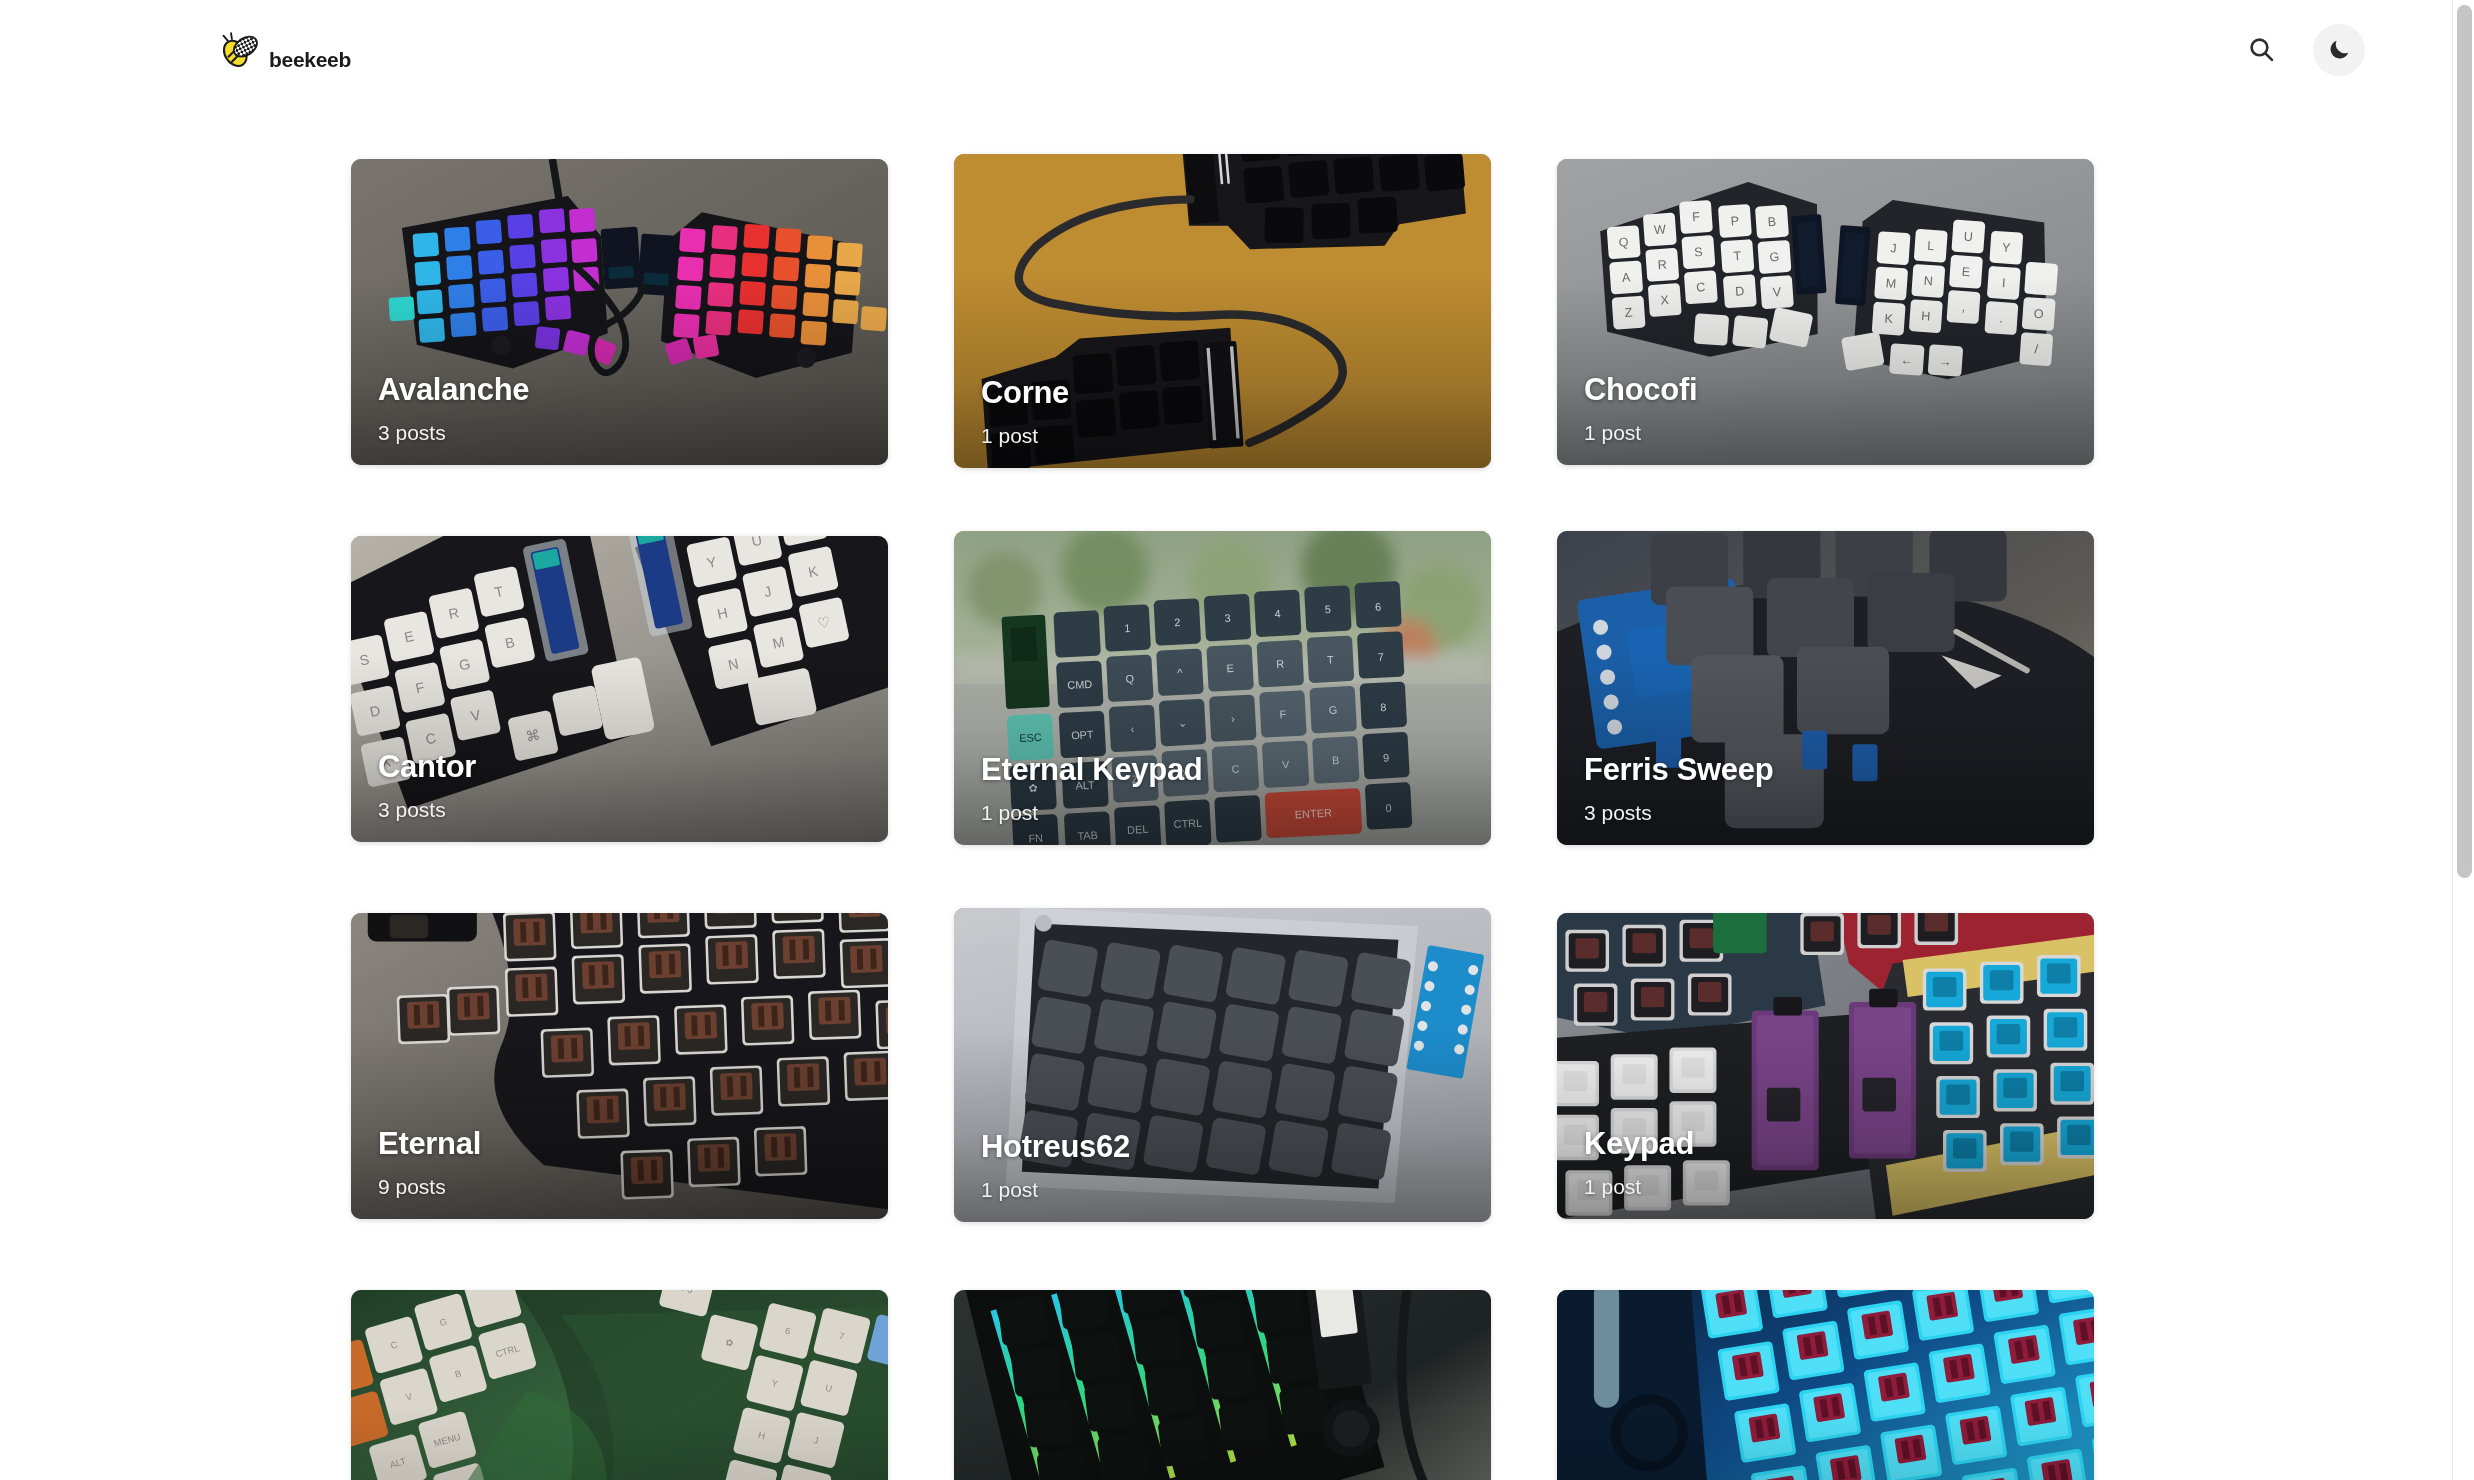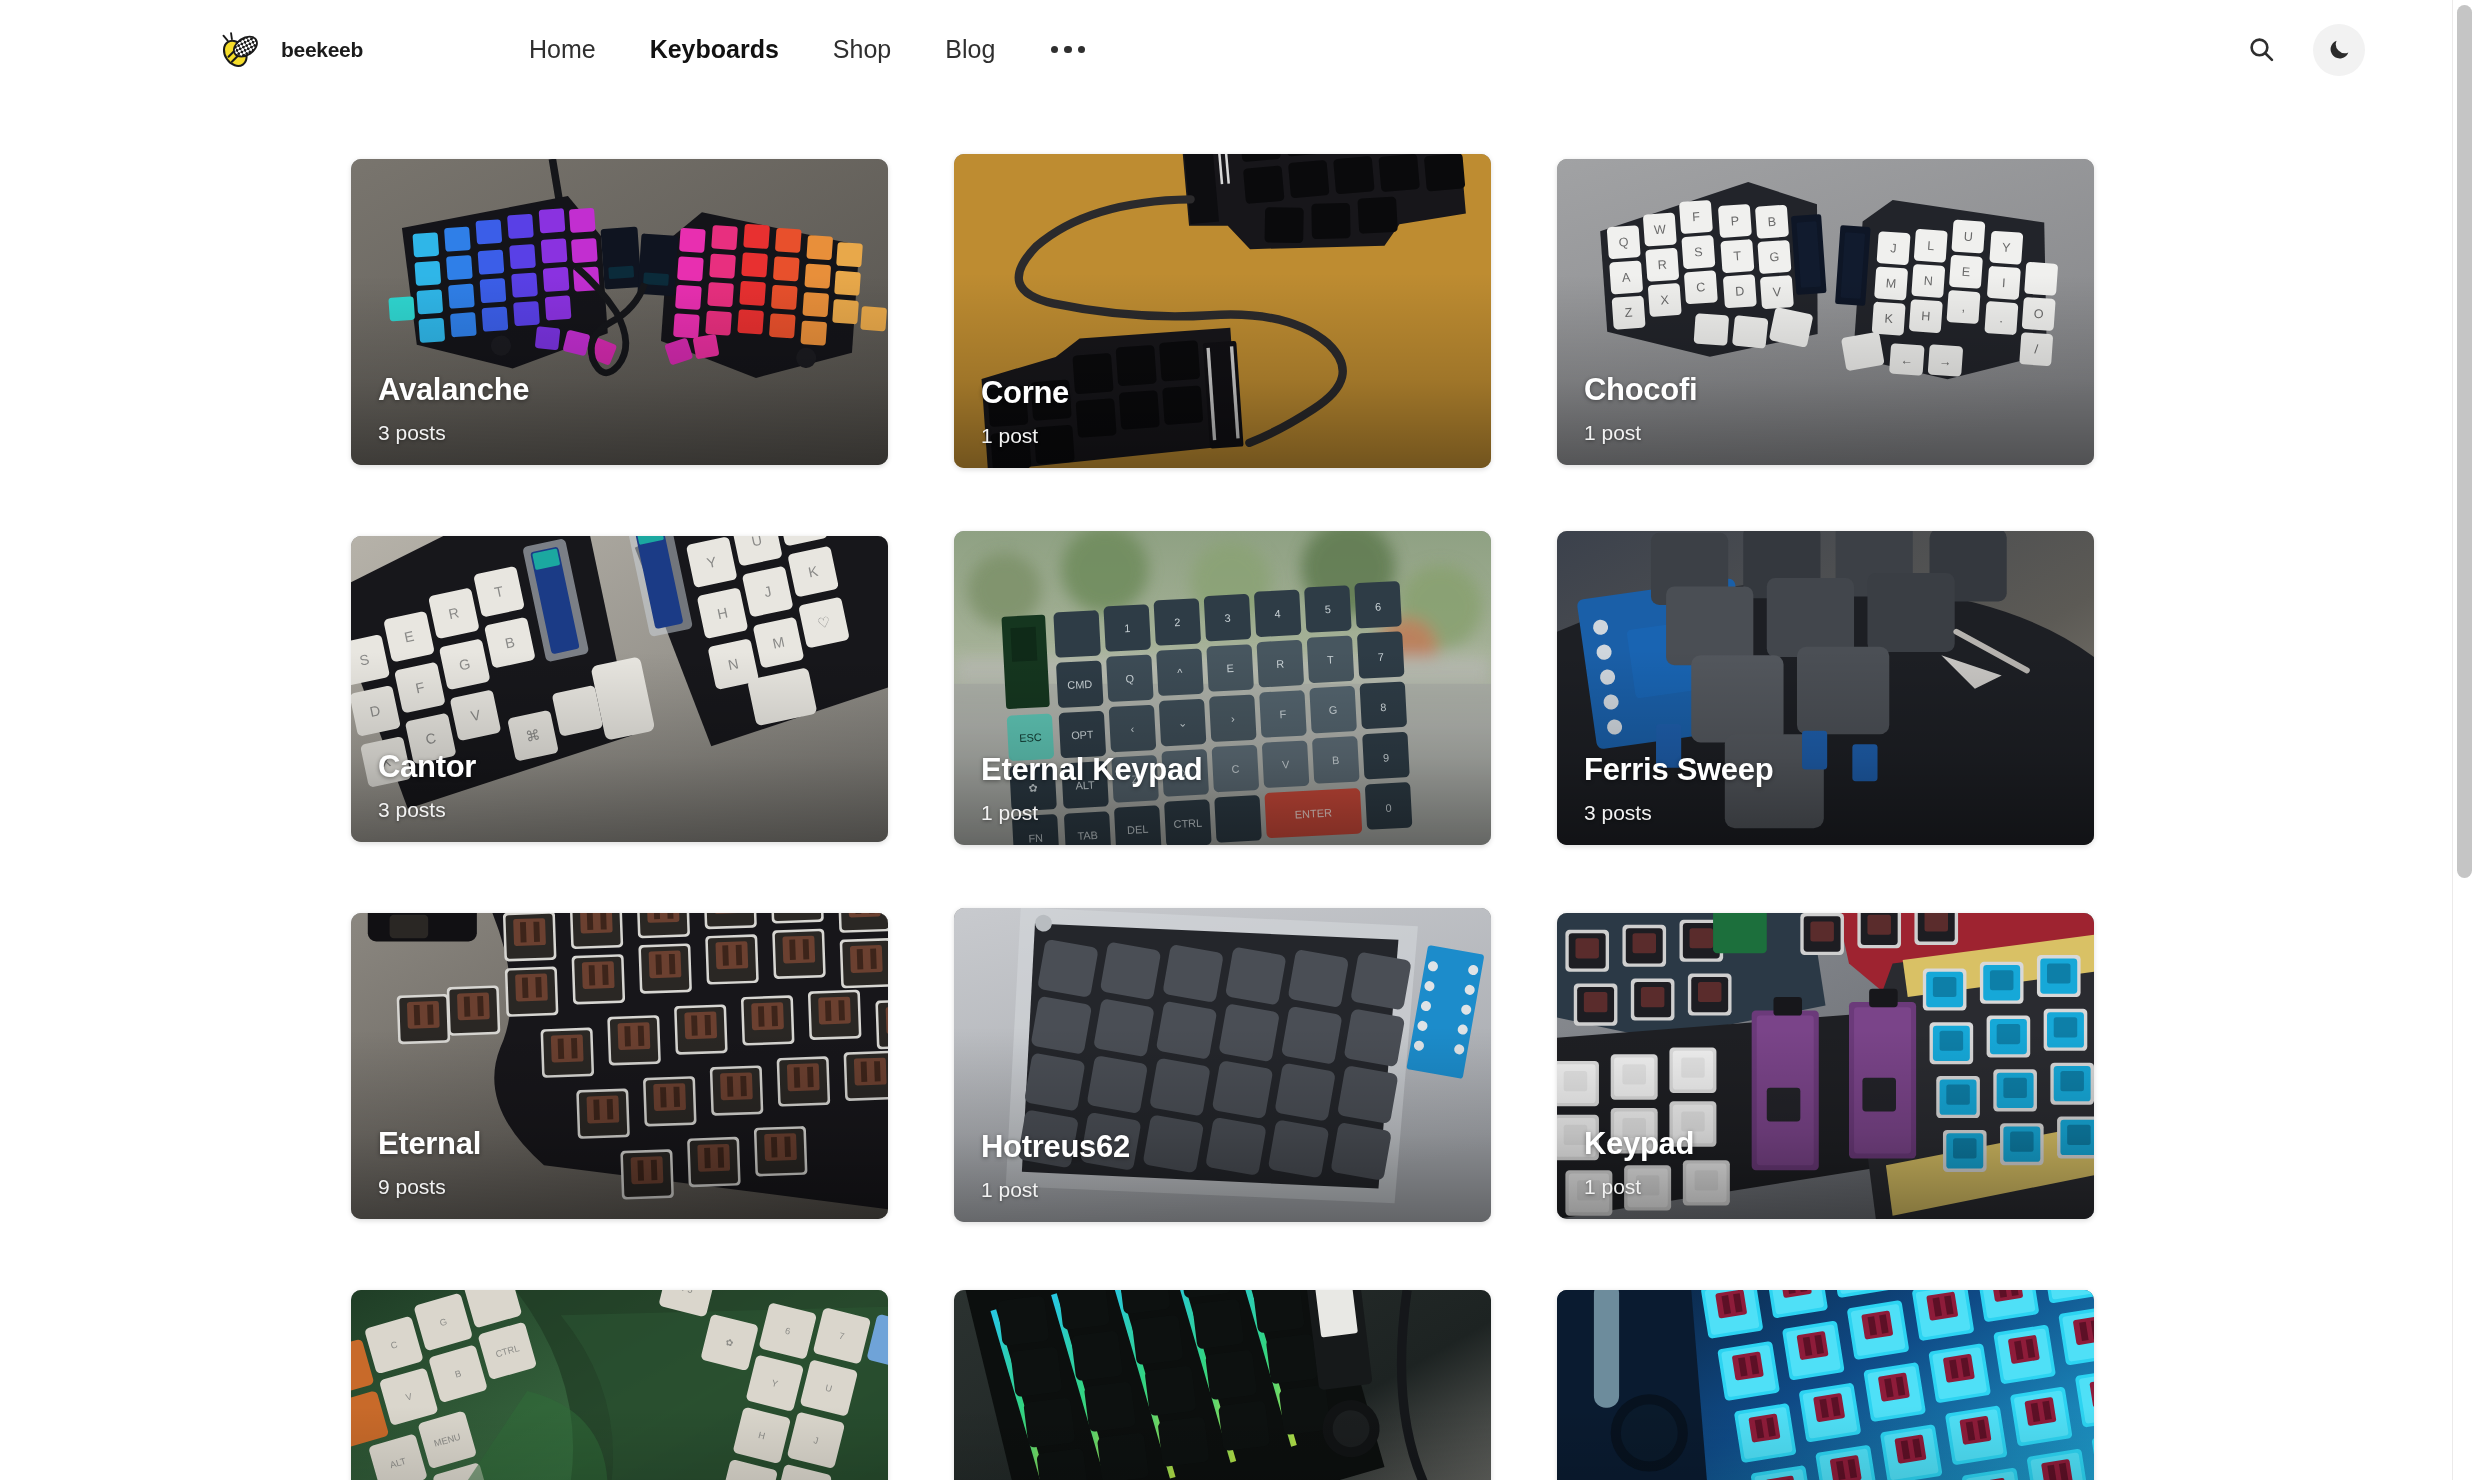--- a/index.html
+++ b/index.html
@@ -26,22 +26,22 @@
     top: 0; left: 0;
     width: 2451px;
     height: 99px;
     display: flex;
     align-items: center;
     background: #ffffff;
   }
 
   .brand {
     display: flex;
-    align-items: center;
-    gap: 17px;
+    align-items: flex-end;
+    gap: 5px;
     margin-left: 215px;
     text-decoration: none;
   }
   .brand-logo { width: 49px; height: 44px; display: block; }
   .brand-name {
     font-size: 21px;
     font-weight: 700;
     color: #1b1b1b;
     letter-spacing: -0.3px;
   }
@@ -203,31 +203,20 @@
           <ellipse cx="24" cy="30" rx="12" ry="16" fill="#f5dd2b" stroke="#1a1a1a" stroke-width="2.4" transform="rotate(-34 24 30)"></ellipse>
 
           <path d="M16 34 L29 21 M20 40 L34 26" stroke="#1a1a1a" stroke-width="2.4" stroke-linecap="round"></path>
 
           <ellipse cx="36" cy="22" rx="15" ry="10" fill="url(#checker)" stroke="#1a1a1a" stroke-width="2.2" transform="rotate(-34 36 22)"></ellipse>
         </svg>
       </span>
       <span class="brand-name">beekeeb</span>
     </a>
 
-    <nav class="nav">
-      <a class="nav-item" href="#">Home</a>
-      <a class="nav-item active" href="#">Keyboards</a>
-      <a class="nav-item" href="#">Shop</a>
-      <a class="nav-item" href="#">Blog</a>
-      <div class="nav-more">
-        <span></span>
-        <span></span>
-        <span></span>
-      </div>
-    </nav>
 
     <div class="header-right">
       <button class="icon-btn">
         <svg width="28.5" height="28.5" viewBox="0 0 24 24" fill="none" stroke="#2e2e2e" stroke-width="2.2" stroke-linecap="round">
           <circle cx="10.5" cy="10.5" r="6.6"></circle>
           <line x1="15.4" y1="15.4" x2="21" y2="21"></line>
         </svg>
       </button>
       <button class="theme-toggle">
         <svg width="25" height="25" viewBox="0 0 24 24">

